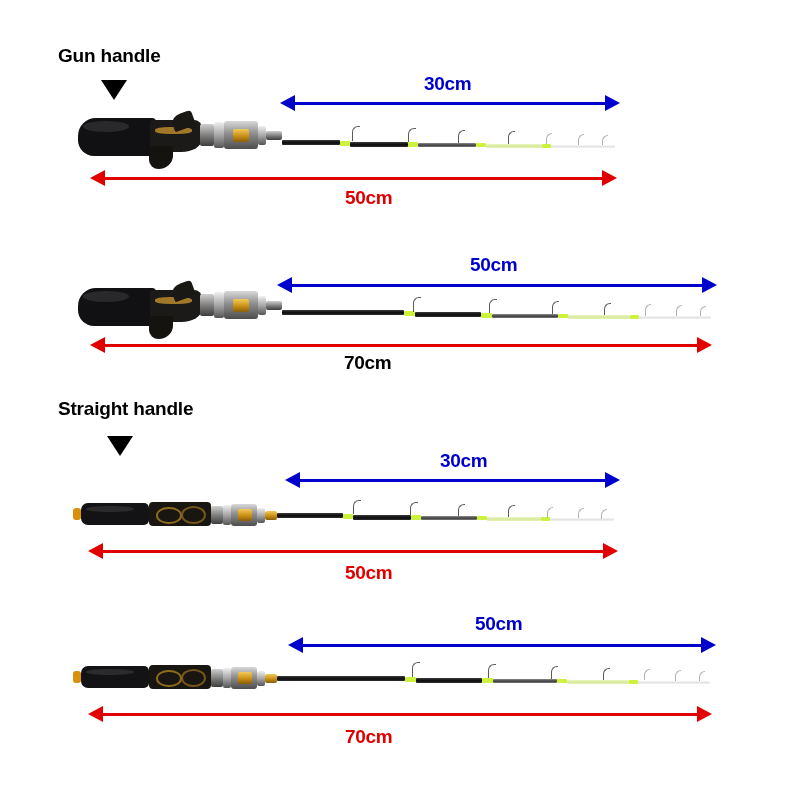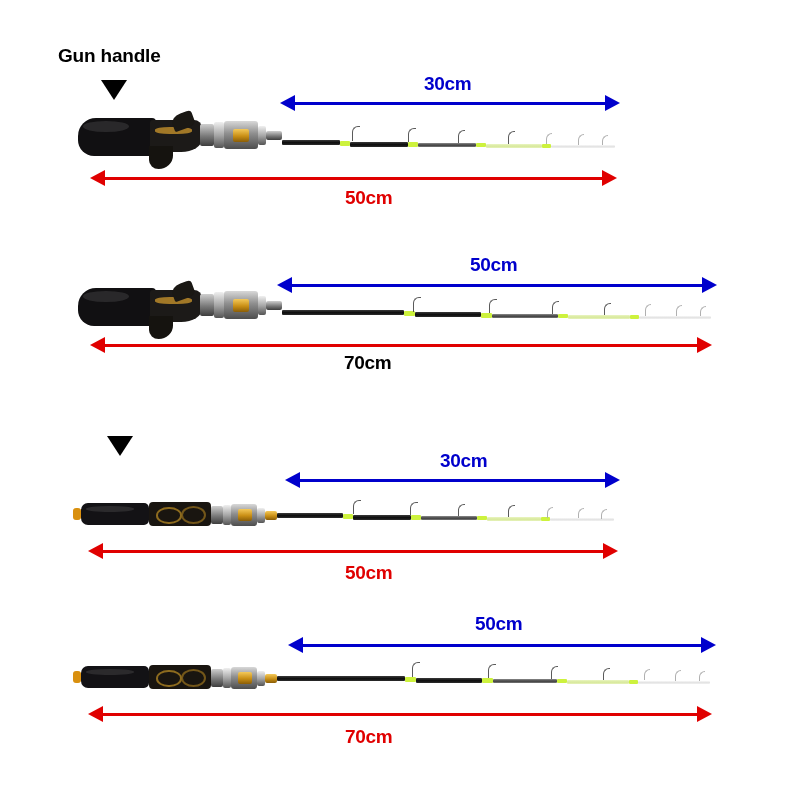--- a/index.html
+++ b/index.html
@@ -296,20 +296,21 @@
     <div class="guide light" style="left:700px; top:306px; width:6px; height:10px;"></div>
   </div>
 
   <div class="dim-arrow red" style="left:90px; top:337px; width:622px;">
     <div class="head left"></div>
     <div class="shaft"></div>
     <div class="head right"></div>
   </div>
   <div class="dim-label black" style="left:344px; top:352px;">70cm</div>
 
+  <div class="section-title" style="left:58px; top:398px;">Straight handle</div>
   <div class="pointer-chevron" style="left:107px; top:436px;"></div>
 
   <div class="dim-label blue" style="left:440px; top:450px;">30cm</div>
   <div class="dim-arrow blue" style="left:285px; top:472px; width:335px;">
     <div class="head left"></div>
     <div class="shaft"></div>
     <div class="head right"></div>
   </div>
 
   <div class="rod">

